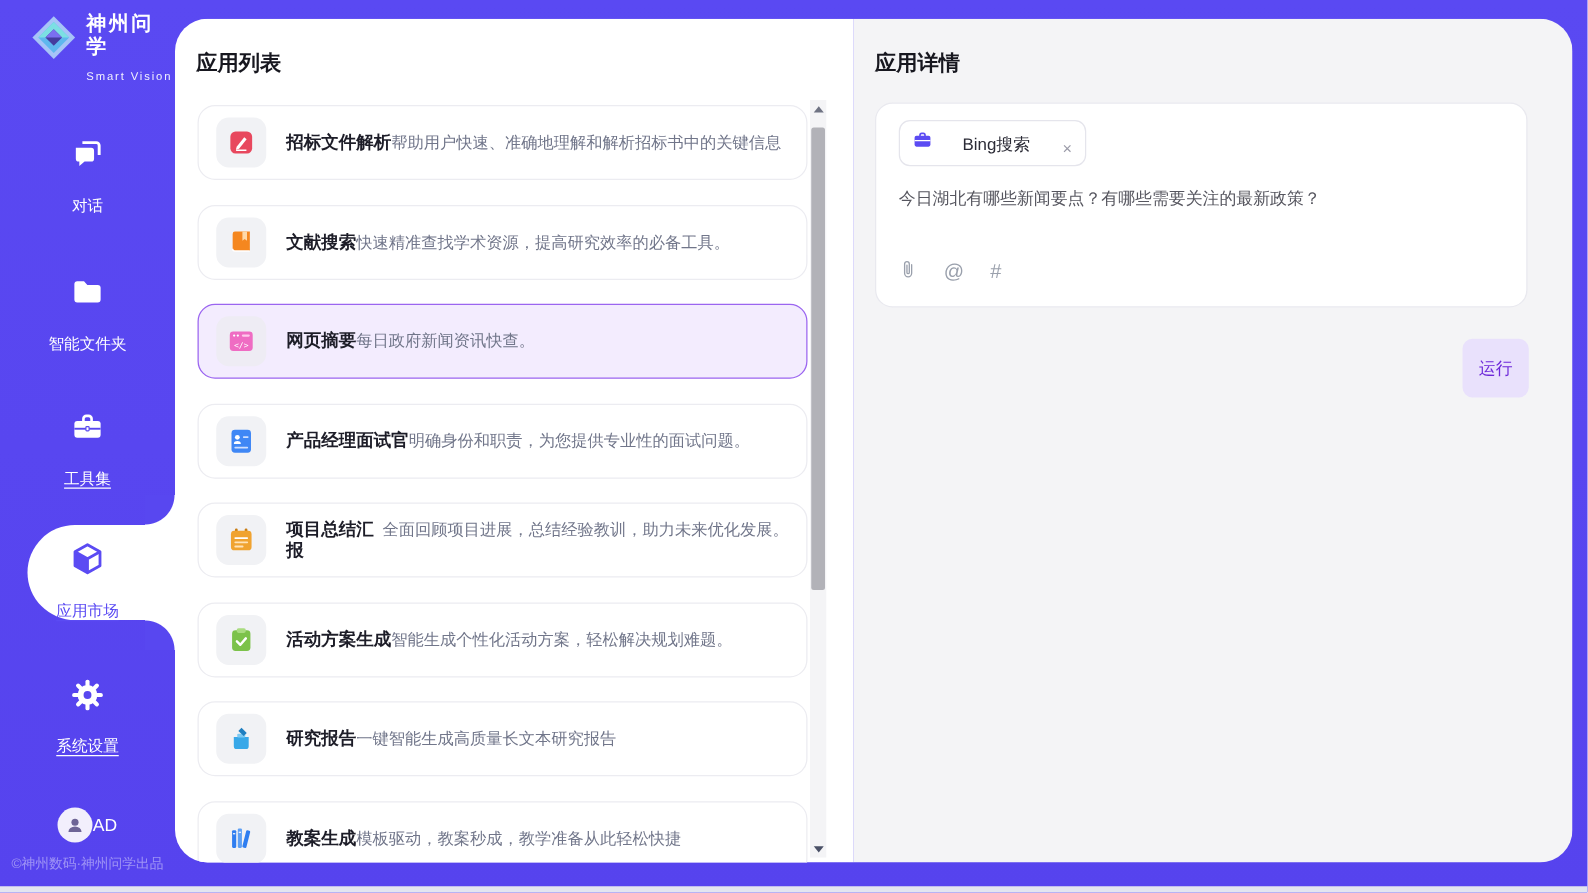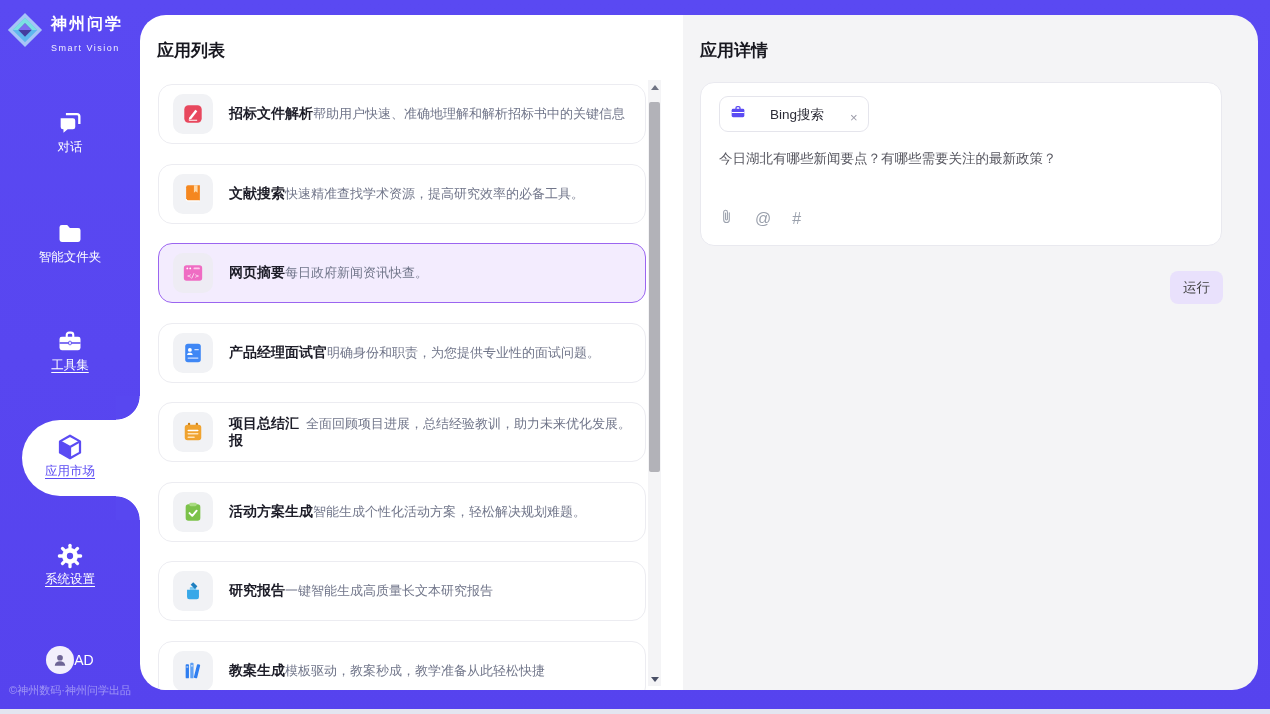--- a/index.html
+++ b/index.html
@@ -6,27 +6,27 @@
   body{
     width:1270px;height:714px;position:relative;overflow:hidden;
     background:linear-gradient(180deg,#5a49f2 0%,#5643ee 100%);
     font-family:"Liberation Sans","DejaVu Sans",sans-serif;
     -webkit-font-smoothing:antialiased;
   }
   .bottom-edge{position:absolute;left:0;bottom:0;width:100%;height:5px;background:#e3e5f0;z-index:50}
 
   
   .sidebar{position:absolute;left:0;top:0;width:140px;height:709px;z-index:5}
-  .logo{position:absolute;left:6px;top:11px;display:flex;align-items:flex-end;gap:7px}
+  .logo{position:absolute;left:24px;top:11px;display:flex;align-items:flex-start;gap:7px}
   .logo-text{display:flex;flex-direction:column}
   .logo-name{color:#fff;font-size:16px;font-weight:bold;letter-spacing:2px;line-height:1.1}
   .logo-sub{color:rgba(255,255,255,.92);font-size:9px;letter-spacing:1.5px;margin-top:10px}
   .nav-item{position:absolute;width:140px;text-align:center;cursor:pointer;z-index:6}
   .nav-item svg{display:block;margin:0 auto}
-  .nav-label{display:block;margin-top:1px;font-size:12.5px;color:#fff}
+  .nav-label{display:block;margin-top:19px;font-size:12.5px;color:#fff}
   .nav-label.u{text-decoration:underline;text-underline-offset:3px}
   .nav-item.active .nav-label{color:#5b4bf3}
   .bubble{position:absolute;left:22px;top:420px;width:118px;height:76px;background:#fff;border-radius:38px 0 0 38px;z-index:4}
   .bubble::before{content:"";position:absolute;right:0;top:-24px;width:24px;height:24px;
     background:radial-gradient(circle 24px at 0 0,#5847f0 23.2px,#fff 24px)}
   .bubble::after{content:"";position:absolute;right:0;bottom:-24px;width:24px;height:24px;
     background:radial-gradient(circle 24px at 0 100%,#5847f0 23.2px,#fff 24px)}
   .user-row{position:absolute;left:0;top:646px;width:140px;display:flex;align-items:center;justify-content:center;}
   .avatar{width:28px;height:28px;border-radius:50%;background:#f2effc;display:flex;align-items:center;justify-content:center}
   .user-name{color:#fff;font-size:14px}
@@ -61,22 +61,22 @@
   .detail-panel{flex:1;background:#f4f4f6;position:relative}
   .detail-title{position:absolute;left:17px;top:24px}
   .input-card{position:absolute;left:17px;top:67px;width:522px;height:164px;background:#fff;border:1px solid #e9e9ef;border-radius:14px;box-sizing:border-box}
   .tool-tag{position:absolute;left:18px;top:13px;display:inline-flex;align-items:flex-end;gap:24px;
     border:1px solid #e5e5ec;border-radius:9px;padding:7px 10px;background:#fff;cursor:pointer}
   .tag-label{font-size:13.5px;color:#2b2b36}
   .tag-close{font-size:13px;color:#9b9ba8;margin-left:2px;cursor:pointer;line-height:1}
   .query{position:absolute;left:18px;top:66px;right:18px;font-size:13.5px;color:#56565f;line-height:1.5}
   .attach-row{position:absolute;left:18px;bottom:16px;display:flex;align-items:center;gap:21px;color:#9aa0ac}
   .attach-row .txt-ic{font-size:16px;line-height:1;cursor:pointer}
-  .run-btn{position:absolute;left:487px;top:256px;width:53px;height:33px;border-radius:8px;background:#e9e1fc;
-    color:#404040;font-size:13.5px;display:flex;align-items:center;justify-content:center;cursor:pointer}
+  .run-btn{position:absolute;left:487px;top:256px;width:53px;height:47px;border-radius:8px;background:#e9e1fc;
+    color:#6d28d9;font-size:13.5px;display:flex;align-items:center;justify-content:center;cursor:pointer}
 </style>
 </head>
 <body>
 
 <div class="sidebar">
 
   <div class="logo">
     <span>
       <svg width="38" height="38" viewBox="0 0 40 40">
         <path d="M20 2 L38 20 20 38 2 20Z" fill="#a7c4f7"></path>

